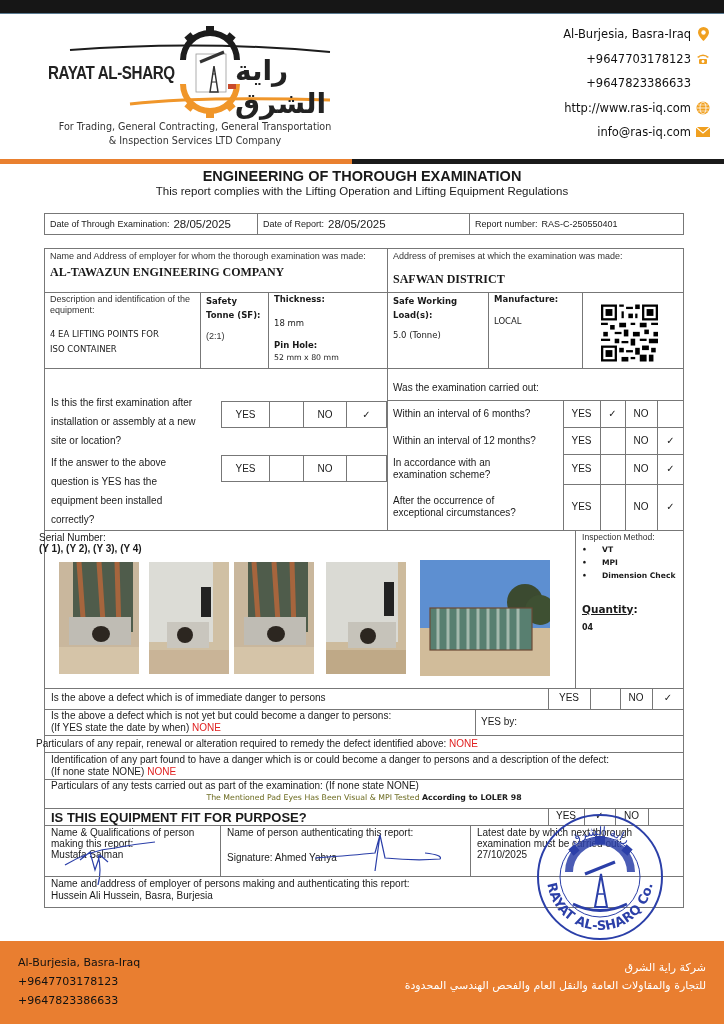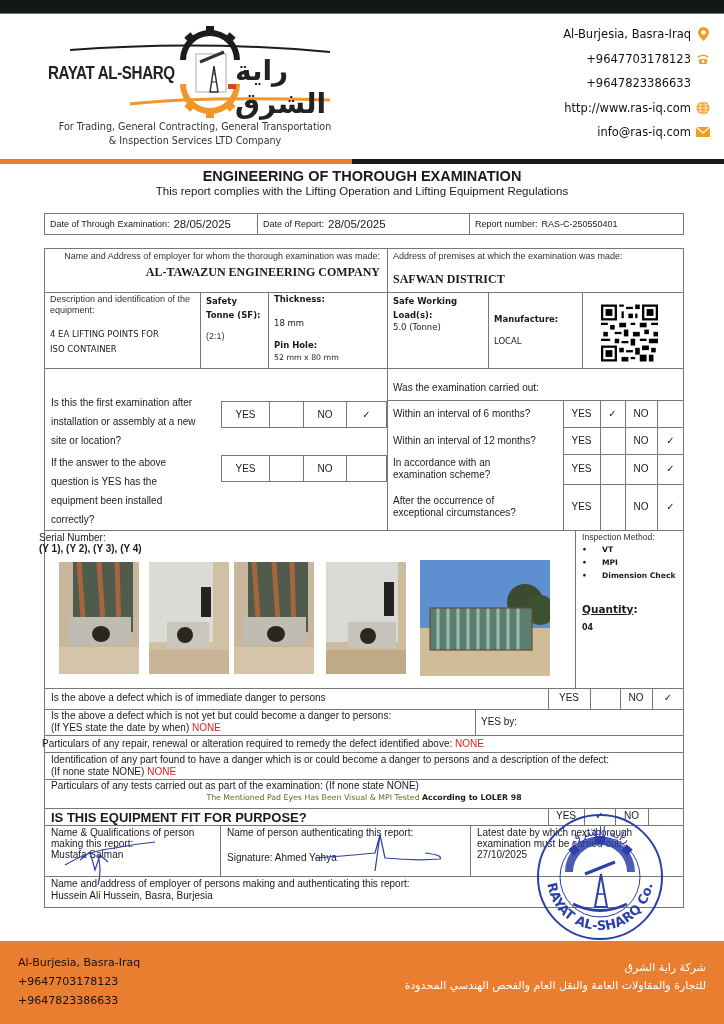--- a/index.html
+++ b/index.html
@@ -137,21 +137,21 @@
   </div>
   <div class="cell" style="flex:1">
     <span>Report number:</span>
     <span>RAS-C-250550401</span>
   </div>
 </div>
 
 <div class="box" style="left:44px;top:248px;width:640px;height:660px;"></div>
 
 <div class="ln" style="left:387px;top:248px;width:1px;height:120px;"></div>
-<div style="position:absolute;left:50px;top:251px;width:330px;text-align:right;">
+<div style="position:absolute;left:50px;top:251px;width:330px;">
   <div class="lbl">Name and Address of employer for whom the thorough examination was made:</div>
   <div class="serif-bold" style="margin-top:3px">AL-TAWAZUN ENGINEERING COMPANY</div>
 </div>
 <div style="position:absolute;left:393px;top:251px;width:290px;">
   <div class="lbl">Address of premises at which the examination was made:</div>
   <div class="serif-bold" style="margin-top:10px">SAFWAN DISTRICT</div>
 </div>
 <div class="ln" style="left:44px;top:292px;width:640px;height:1px;"></div>
 
 <div class="ln" style="left:200px;top:292px;width:1px;height:76px;"></div>
@@ -177,23 +177,23 @@
   <div class="sans2b">Thickness:</div>
   <div class="sans2" style="margin-top:14px">18 mm</div>
   <div class="sans2b" style="margin-top:12px">Pin Hole:</div>
   <div class="sans2" style="margin-top:3px;font-size:7.8px">52 mm x 80 mm</div>
 </div>
 <div style="position:absolute;left:393px;top:294px;width:92px;">
   <div class="sans2b" style="line-height:14px">
     <div>Safe Working</div>
     <div>Load(s):</div>
   </div>
-  <div class="sans2" style="margin-top:0">5.0 (Tonne)</div>
-</div>
-<div style="position:absolute;left:494px;top:294px;width:86px;margin-top:20px;">
+  <div class="sans2" style="margin-top:8px">5.0 (Tonne)</div>
+</div>
+<div style="position:absolute;left:494px;top:294px;width:86px;">
   <div class="sans2b">Manufacture:</div>
   <div class="sans2" style="margin-top:12px">LOCAL</div>
 </div>
 <svg style="position:absolute;left:601px;top:303px;width:57px;height:60px" viewBox="0 0 25 25">
   <rect x="0" y="0" width="7" height="7" fill="#000"></rect>
     <rect x="1" y="1" width="5" height="5" fill="#fff"></rect>
     <rect x="2" y="2" width="3" height="3" fill="#000"></rect>
   <rect x="18" y="0" width="7" height="7" fill="#000"></rect>
     <rect x="19" y="1" width="5" height="5" fill="#fff"></rect>
     <rect x="20" y="2" width="3" height="3" fill="#000"></rect>
@@ -394,21 +394,21 @@
 <div class="ln" style="left:44px;top:709px;width:640px;height:1px;"></div>
 
 <div style="position:absolute;left:51px;top:710px;font-size:10px;line-height:12px">
   <div>Is the above a defect which is not yet but could become a danger to persons:</div>
   <div><span>(If YES state the date by when)</span> <span class="red">NONE</span></div>
 </div>
 <div class="ln" style="left:475px;top:709px;width:1px;height:26px;"></div>
 <div style="position:absolute;left:481px;top:716px;font-size:10px">YES by:</div>
 <div class="ln" style="left:44px;top:735px;width:640px;height:1px;"></div>
 
-<div style="position:absolute;left:42px;top:738px;font-size:10px">
+<div style="position:absolute;left:36px;top:738px;font-size:10px">
   <span>Particulars of any repair, renewal or alteration required to remedy the defect identified above:</span> <span class="red">NONE</span>
 </div>
 <div class="ln" style="left:44px;top:752px;width:640px;height:1px;"></div>
 
 <div style="position:absolute;left:51px;top:754px;font-size:10px;line-height:12px">
   <div>Identification of any part found to have a danger which is or could become a danger to persons and a description of the defect:</div>
   <div><span>(If none state NONE)</span> <span class="red">NONE</span></div>
 </div>
 <div class="ln" style="left:44px;top:779px;width:640px;height:1px;"></div>
 

